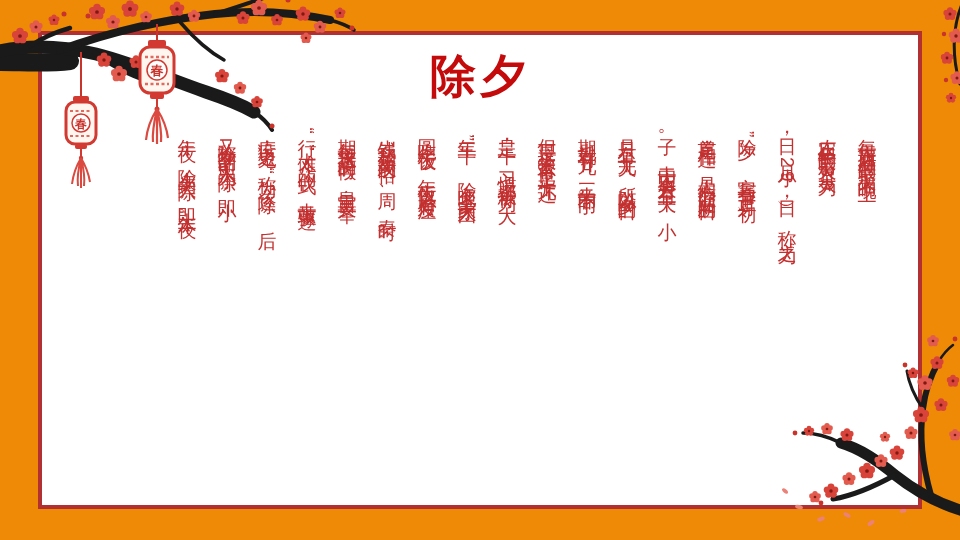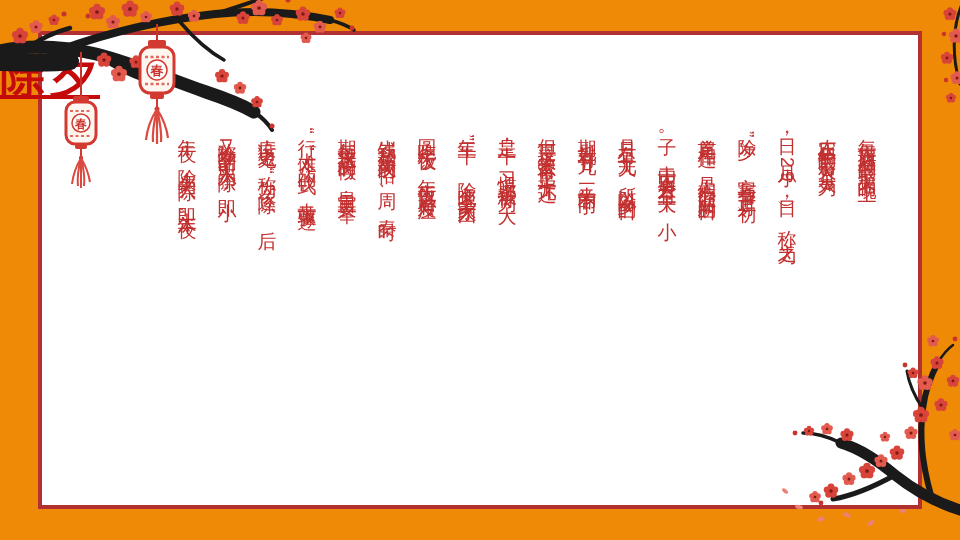--- a/index.html
+++ b/index.html
@@ -3,23 +3,23 @@
 <meta charset="utf-8">
 <style>
   * { margin:0; padding:0; box-sizing:border-box; }
   html,body { width:960px; height:540px; overflow:hidden; }
   body { font-family:"Liberation Sans","DejaVu Sans",sans-serif; }
   .slide { position:relative; width:960px; height:540px;
            background:var(--background,#EE8A05); overflow:hidden; }
   .panel { position:absolute; left:38px; right:38px; top:31px; bottom:31px;
            background:var(--panel-background,#FFFFFF);
            border:4px solid var(--panel-border,#B23031); }
-  .title { position:absolute; top:46px; left:0; width:100%; text-align:left;
+  .title { position:absolute; top:46px; left:0; width:100%; text-align:center;
            font-size:46px; font-weight:bold; letter-spacing:4px;
-           color:var(--title-color,#C40A0A);text-decoration:underline; }
+           color:var(--title-color,#C40A0A); }
   .vtext { position:absolute; top:124px; right:75px; width:720px; height:322px;
            display:flex; flex-direction:row-reverse; justify-content:flex-start; }
   .vcol  { writing-mode:vertical-rl; text-orientation:mixed;
            width:40px; height:322px; padding-right:8px;
            font-size:19px; letter-spacing:3.5px; line-height:1;
            color:var(--body-color,#C33030); }
   svg.deco { position:absolute; pointer-events:none; }
   .deco-tl { left:0; top:0; }
   .deco-tr { right:0; top:0; }
   .deco-br { right:0; bottom:0; }

